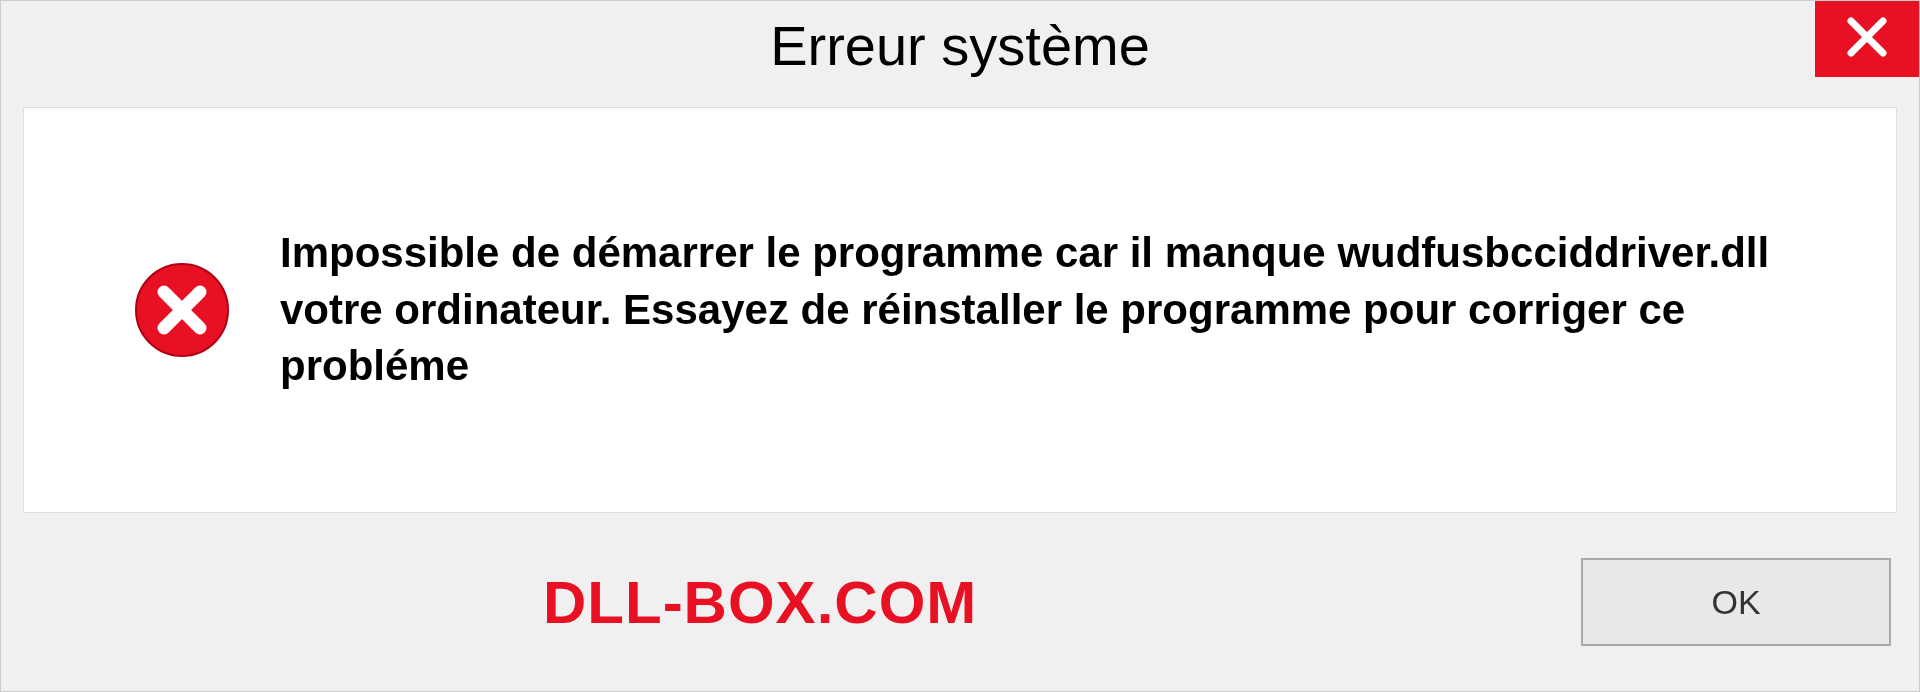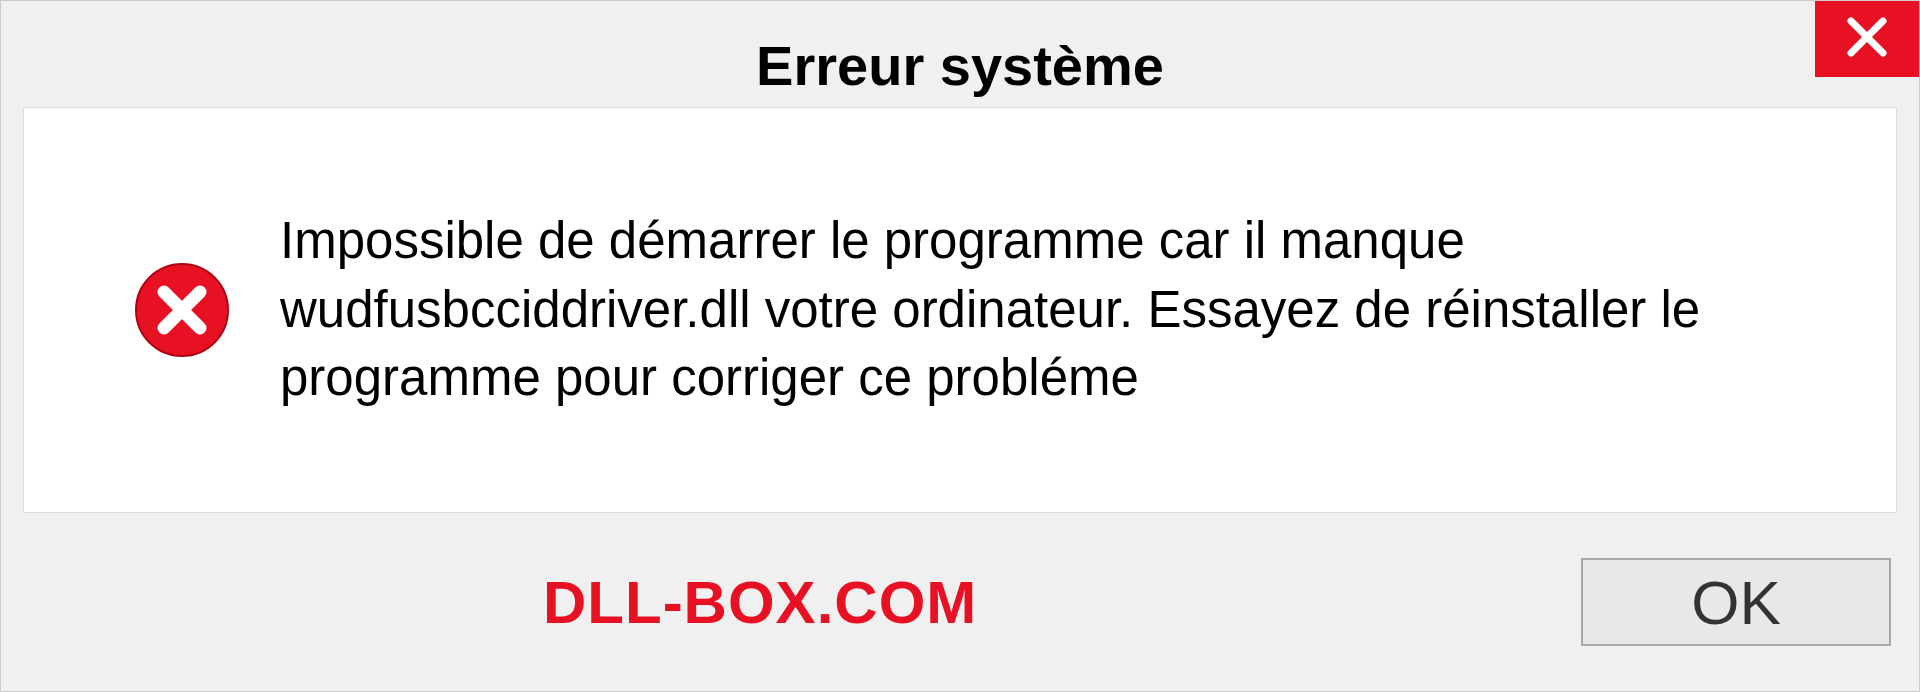--- a/index.html
+++ b/index.html
@@ -25,27 +25,26 @@
     .titlebar {
       display: flex;
       align-items: flex-start;
       justify-content: space-between;
       padding: 0;
       height: 92px;
       position: relative;
     }
     .title-text {
       font-size: 56px;
-      font-weight: 700;
+      font-weight: 400;
       color: #000;
       position: absolute;
       left: 50%;
       transform: translateX(-50%);
       top: 12px;
-      margin-top: 20px;
     }
     .close-button {
       background: #e81123;
       width: 104px;
       height: 76px;
       display: flex;
       align-items: center;
       justify-content: center;
       position: absolute;
       right: 0;
@@ -69,24 +68,24 @@
       width: 96px;
       height: 96px;
       flex-shrink: 0;
       margin-right: 50px;
     }
     .error-icon-container svg {
       width: 96px;
       height: 96px;
     }
     .message-text {
-      font-size: 51px;
+      font-size: 42px;
       line-height: 1.35;
       color: #000;
-      font-weight: 400;
+      font-weight: 700;
     }
     .footer {
       display: flex;
       align-items: center;
       justify-content: flex-end;
       padding: 28px 28px 28px 22px;
       gap: 40px;
       height: 178px;
     }
     .watermark {
@@ -96,21 +95,21 @@
       font-family: Arial, sans-serif;
       letter-spacing: 1px;
       margin-right: auto;
       margin-left: 520px;
     }
     .ok-button {
       background: #e8e8e8;
       border: 2px solid #a8a8a8;
       width: 310px;
       height: 88px;
-      font-size: 62px;
+      font-size: 34px;
       color: #333;
       display: flex;
       align-items: center;
       justify-content: center;
       cursor: pointer;
       font-family: inherit;
     }
   </style>
 </head>
 <body>

